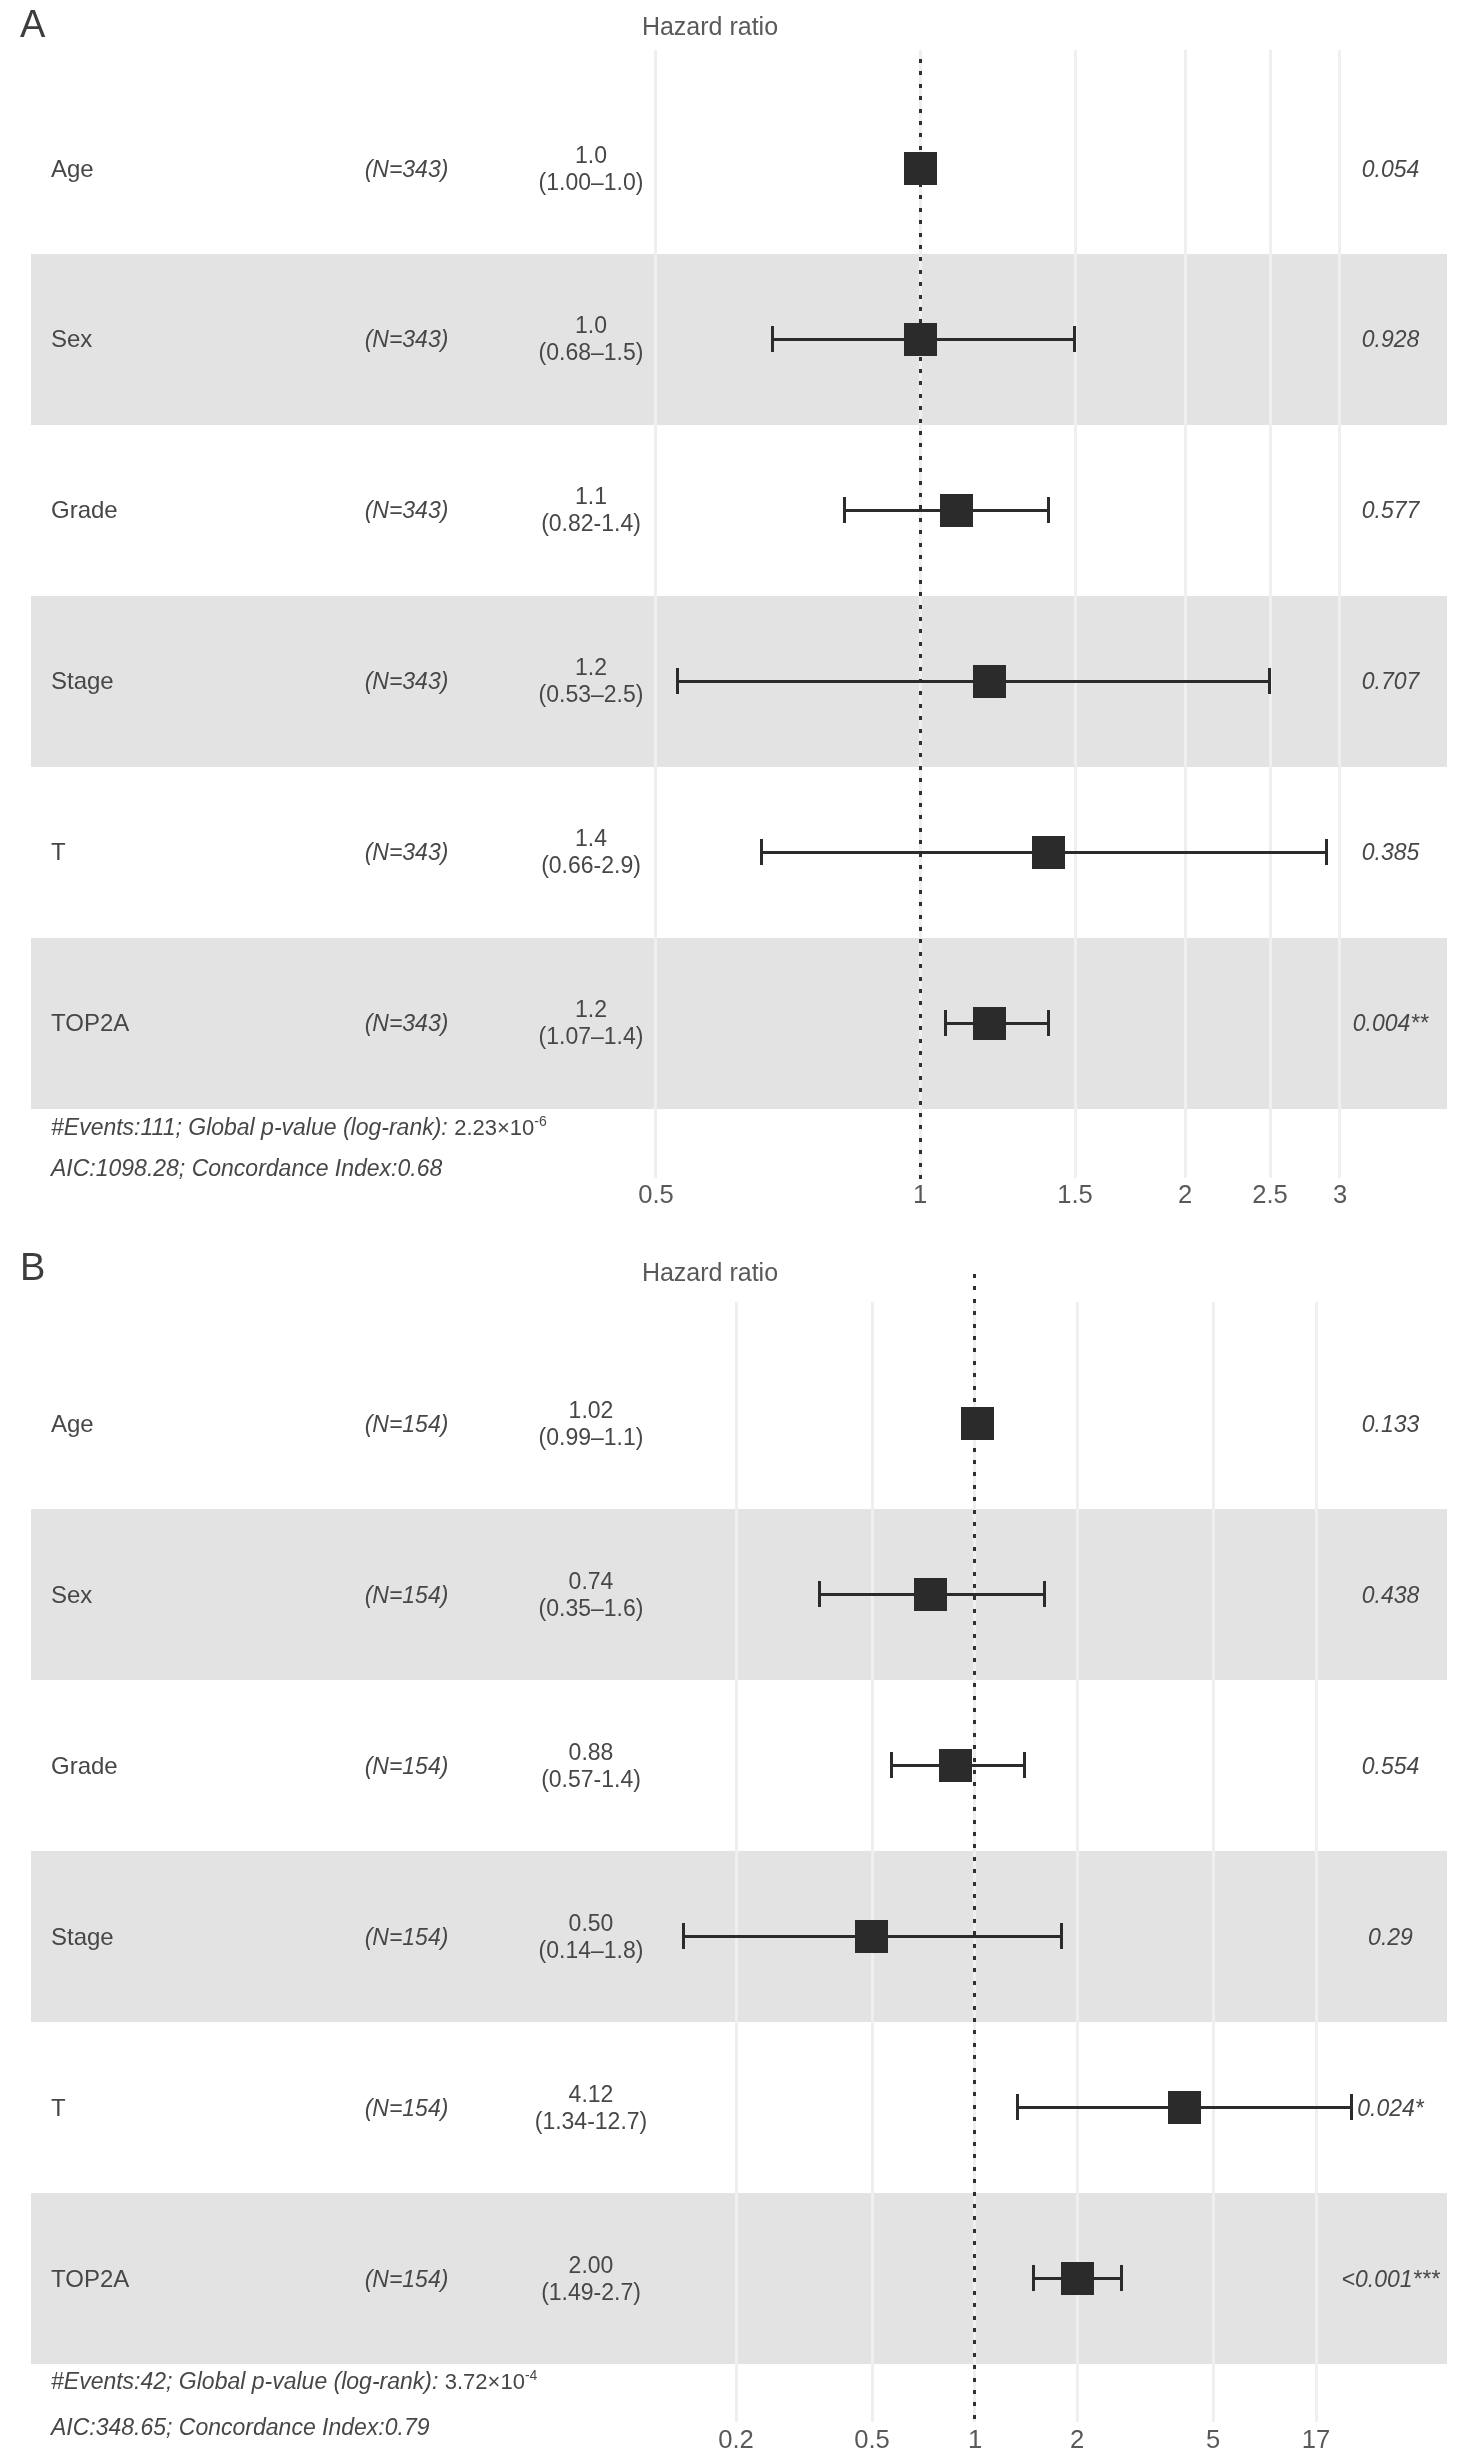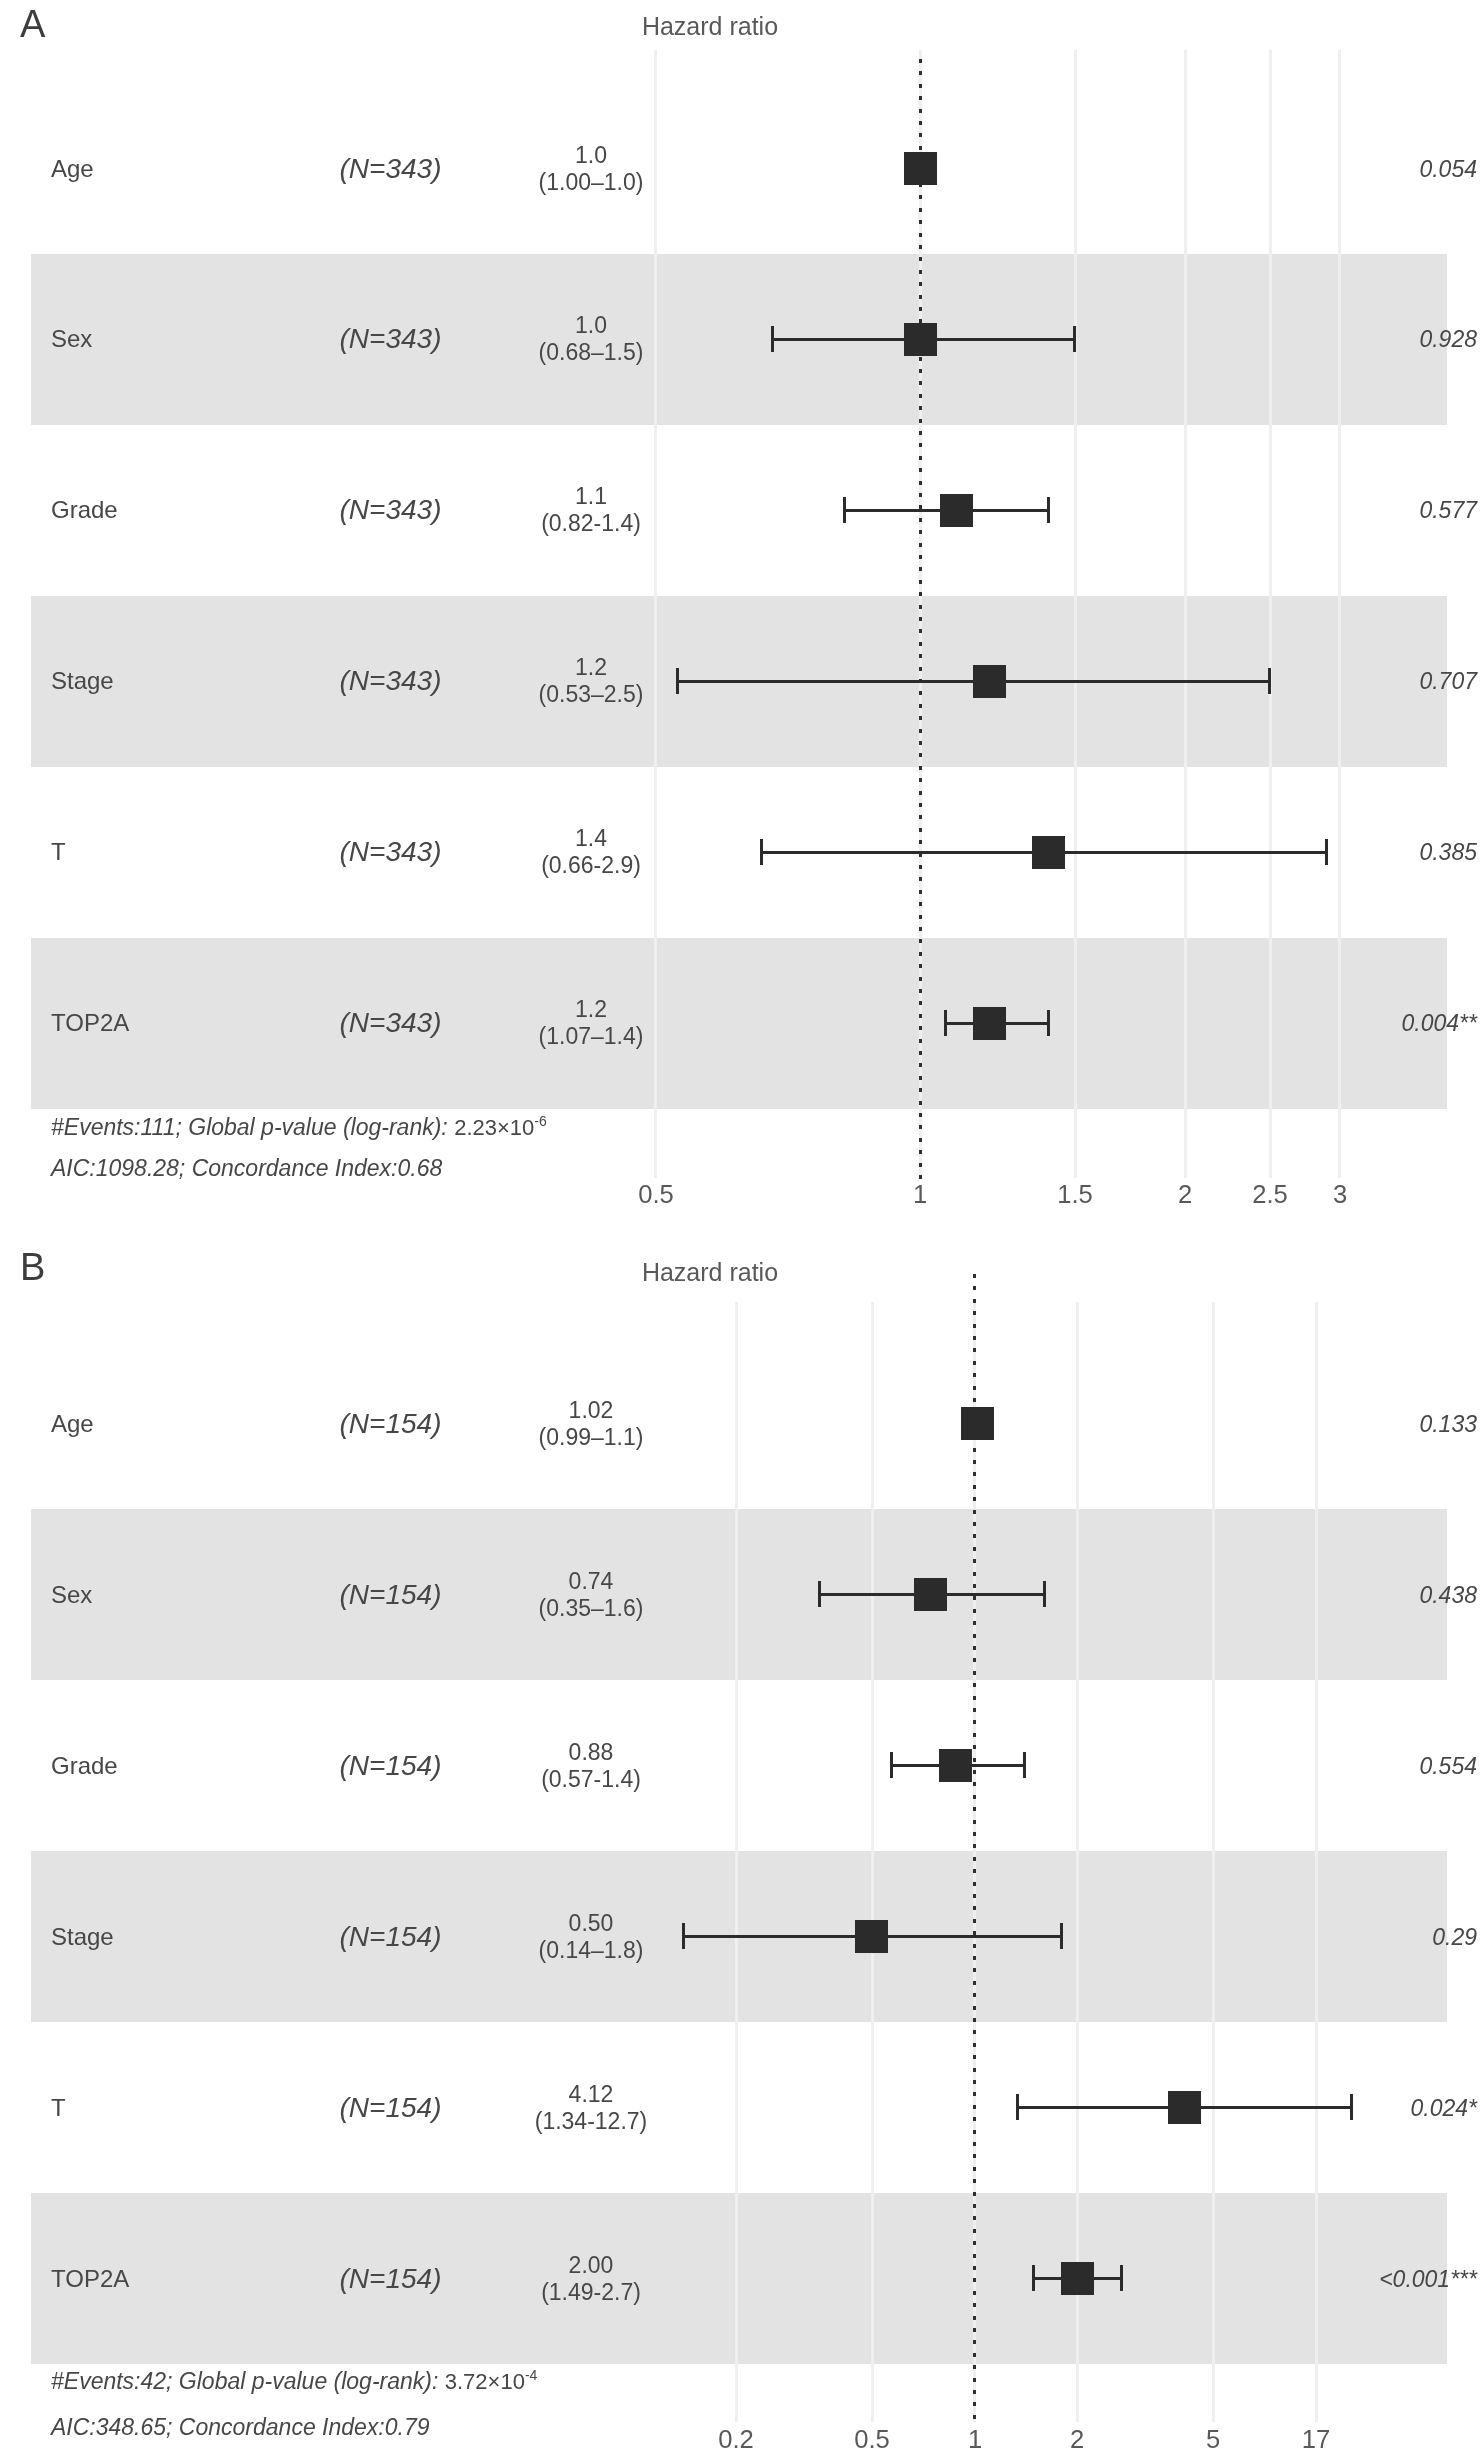--- a/index.html
+++ b/index.html
@@ -7,24 +7,24 @@
   .figure{position:absolute;inset:0;}
   .panel{position:absolute;left:0;width:1483px;}
   .panel-letter{position:absolute;left:20px;font-size:38px;color:#3d3d3d;}
   .panel-title{position:absolute;left:297px;width:826px;text-align:center;font-size:25px;color:#595959;}
   .layer{position:absolute;left:0;top:0;width:1483px;height:100%;padding-left:34px;}
   .band{position:absolute;left:31px;width:1416px;background:#e3e3e3;}
   .gridline{position:absolute;width:2.5px;background:#efefef;}
   .refline{position:absolute;width:2.5px;background:repeating-linear-gradient(to bottom,#2f2f2f 0 4.1px,transparent 4.1px 12.4px);}
   .cell{position:absolute;transform:translateY(-50%);white-space:nowrap;}
   .var-label{left:51px;font-size:24px;color:#474747;}
-  .n-label{left:308px;width:165px;text-align:center;font-style:italic;font-size:28px;}
+  .n-label{left:324px;width:165px;text-align:center;font-style:italic;font-size:23px;}
   .est-block{left:467px;width:248px;text-align:center;font-size:23px;line-height:27px;}
   .est-ci{}
-  .p-label{left:1304px;width:173px;text-align:right;font-style:italic;font-size:23px;}
+  .p-label{left:1304px;width:173px;text-align:center;font-style:italic;font-size:23px;}
   .ci-line{position:absolute;height:3.3px;background:#2b2b2b;}
   .ci-cap{position:absolute;width:3.3px;height:26.4px;background:#2b2b2b;}
   .marker{position:absolute;width:33px;height:33px;background:#2b2b2b;}
   .footnote{position:absolute;left:51px;font-size:23px;color:#474747;white-space:nowrap;}
   .it{font-style:italic;}
   .sci{font-style:normal;font-size:22px;}
   .sci-sup{font-style:normal;font-size:14px;}
   .axis-label{position:absolute;transform:translateX(-50%);font-size:25.6px;color:#595959;white-space:nowrap;}
 </style>
 </head>

